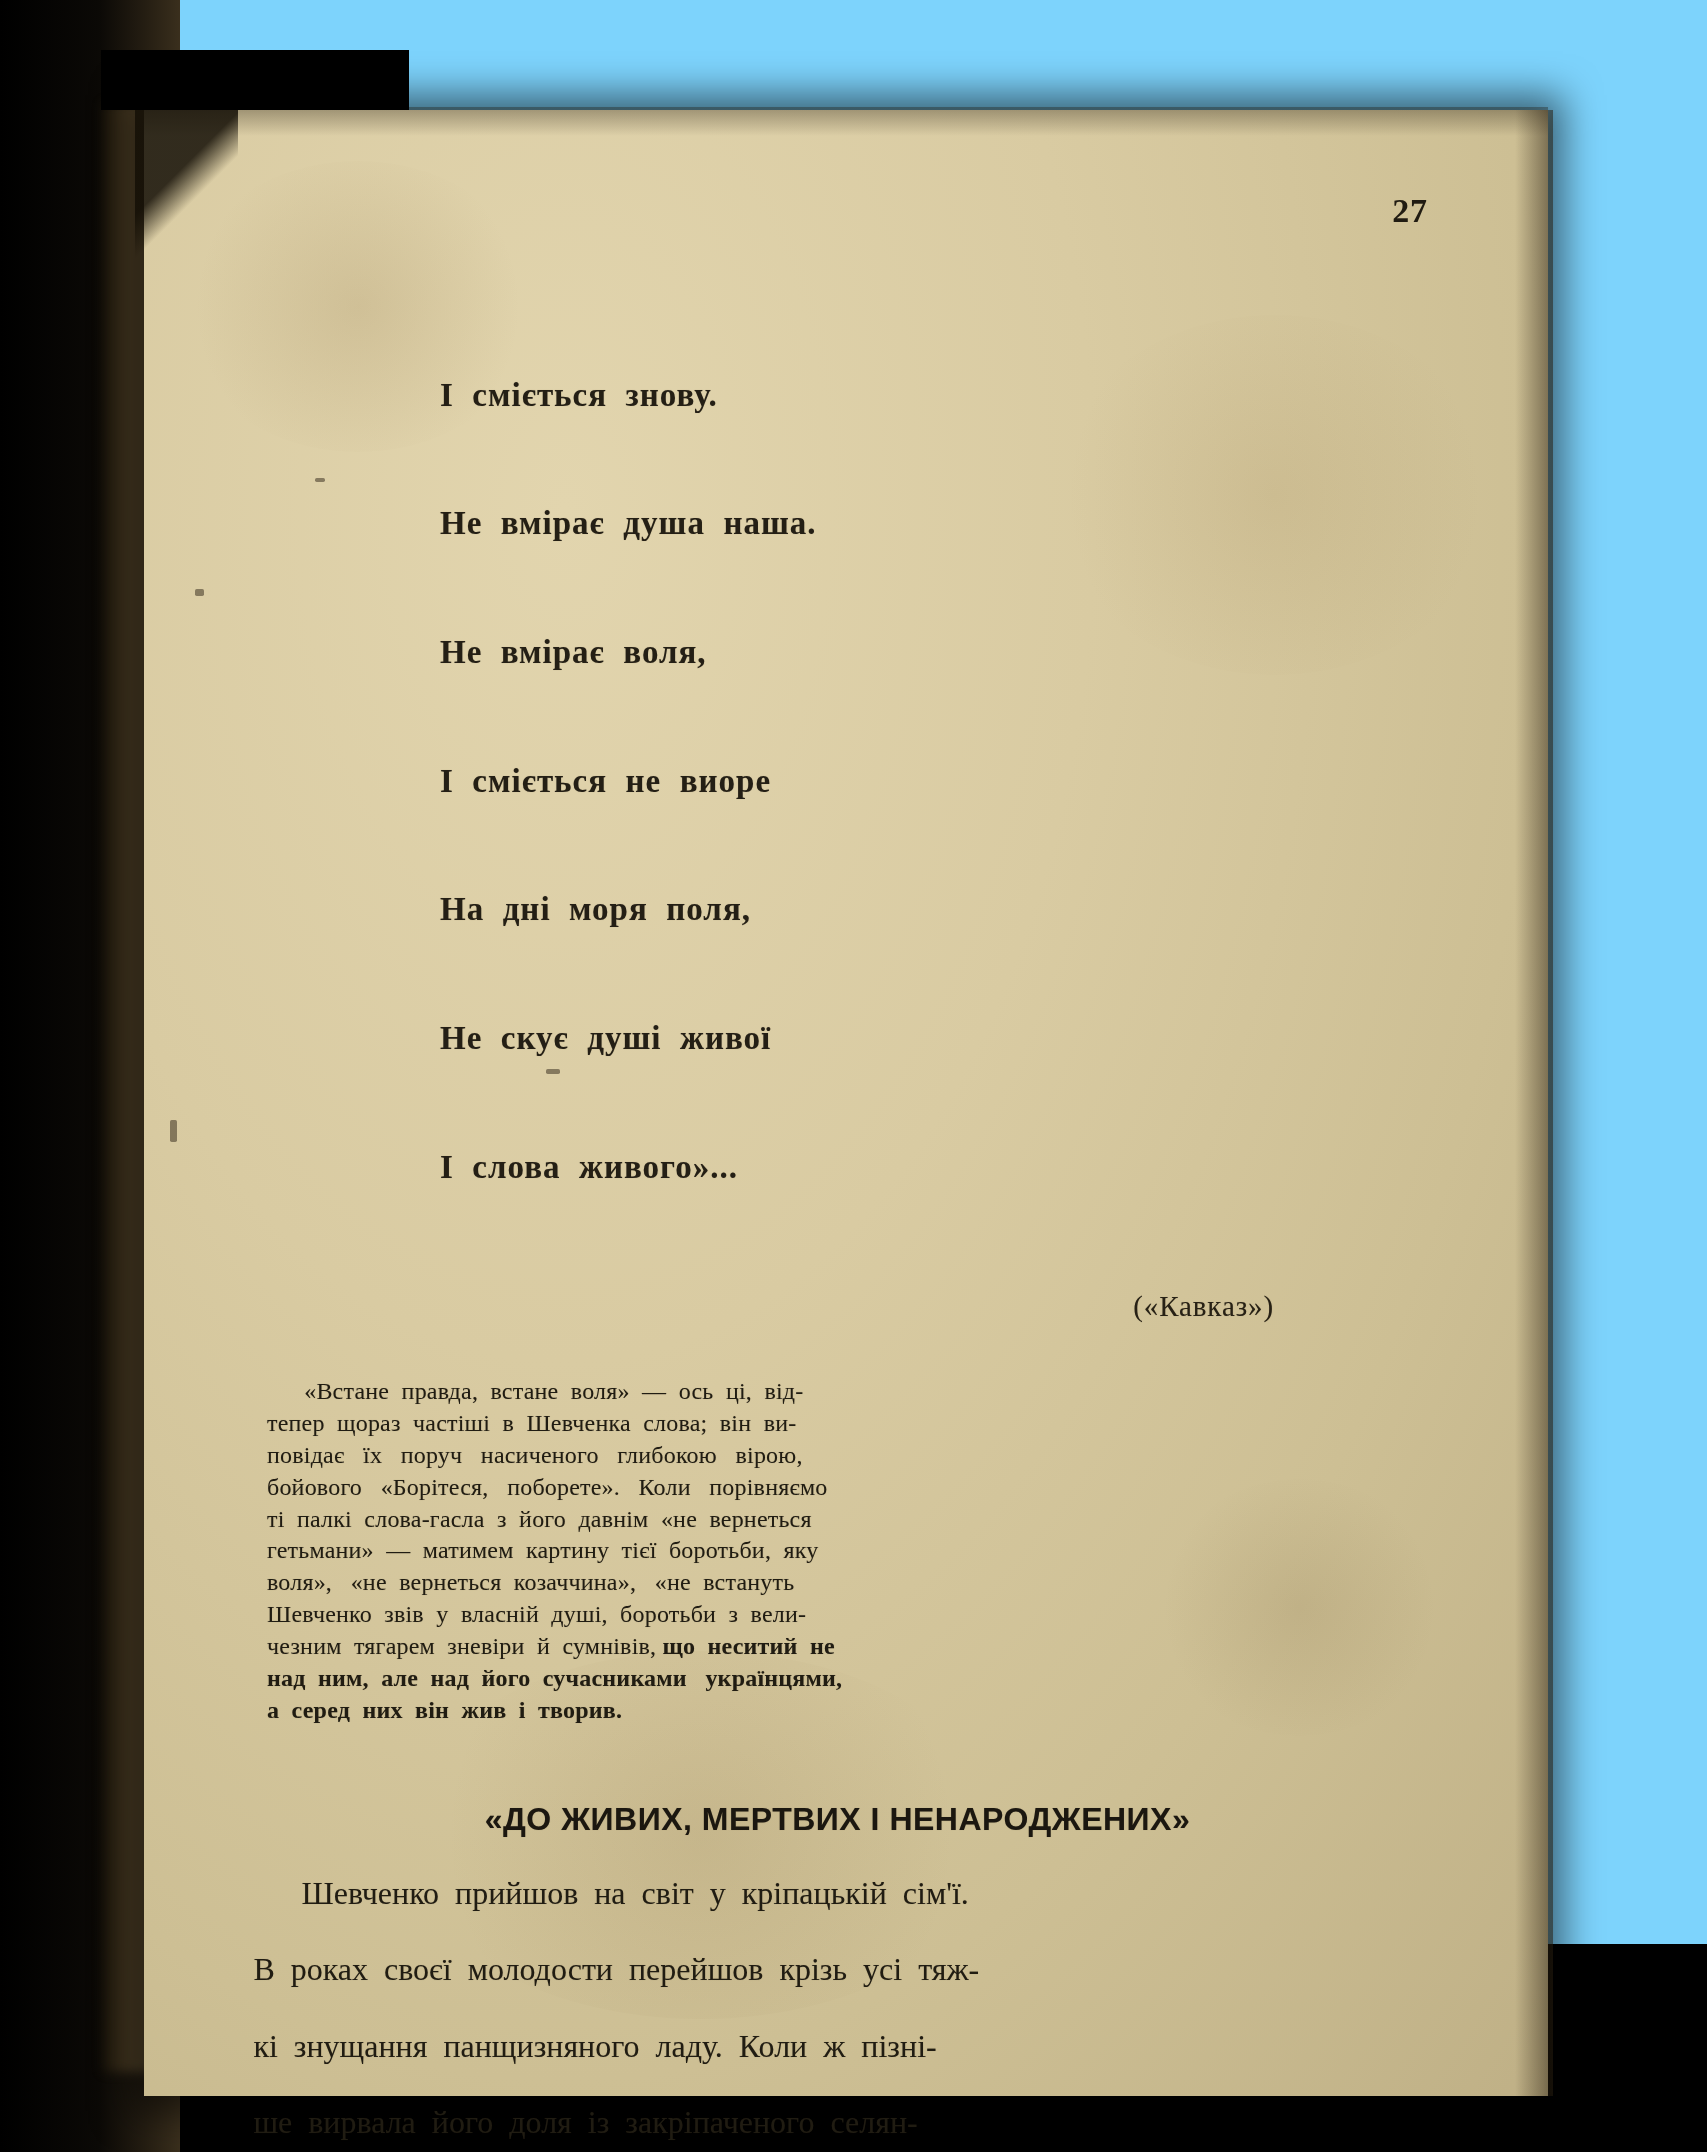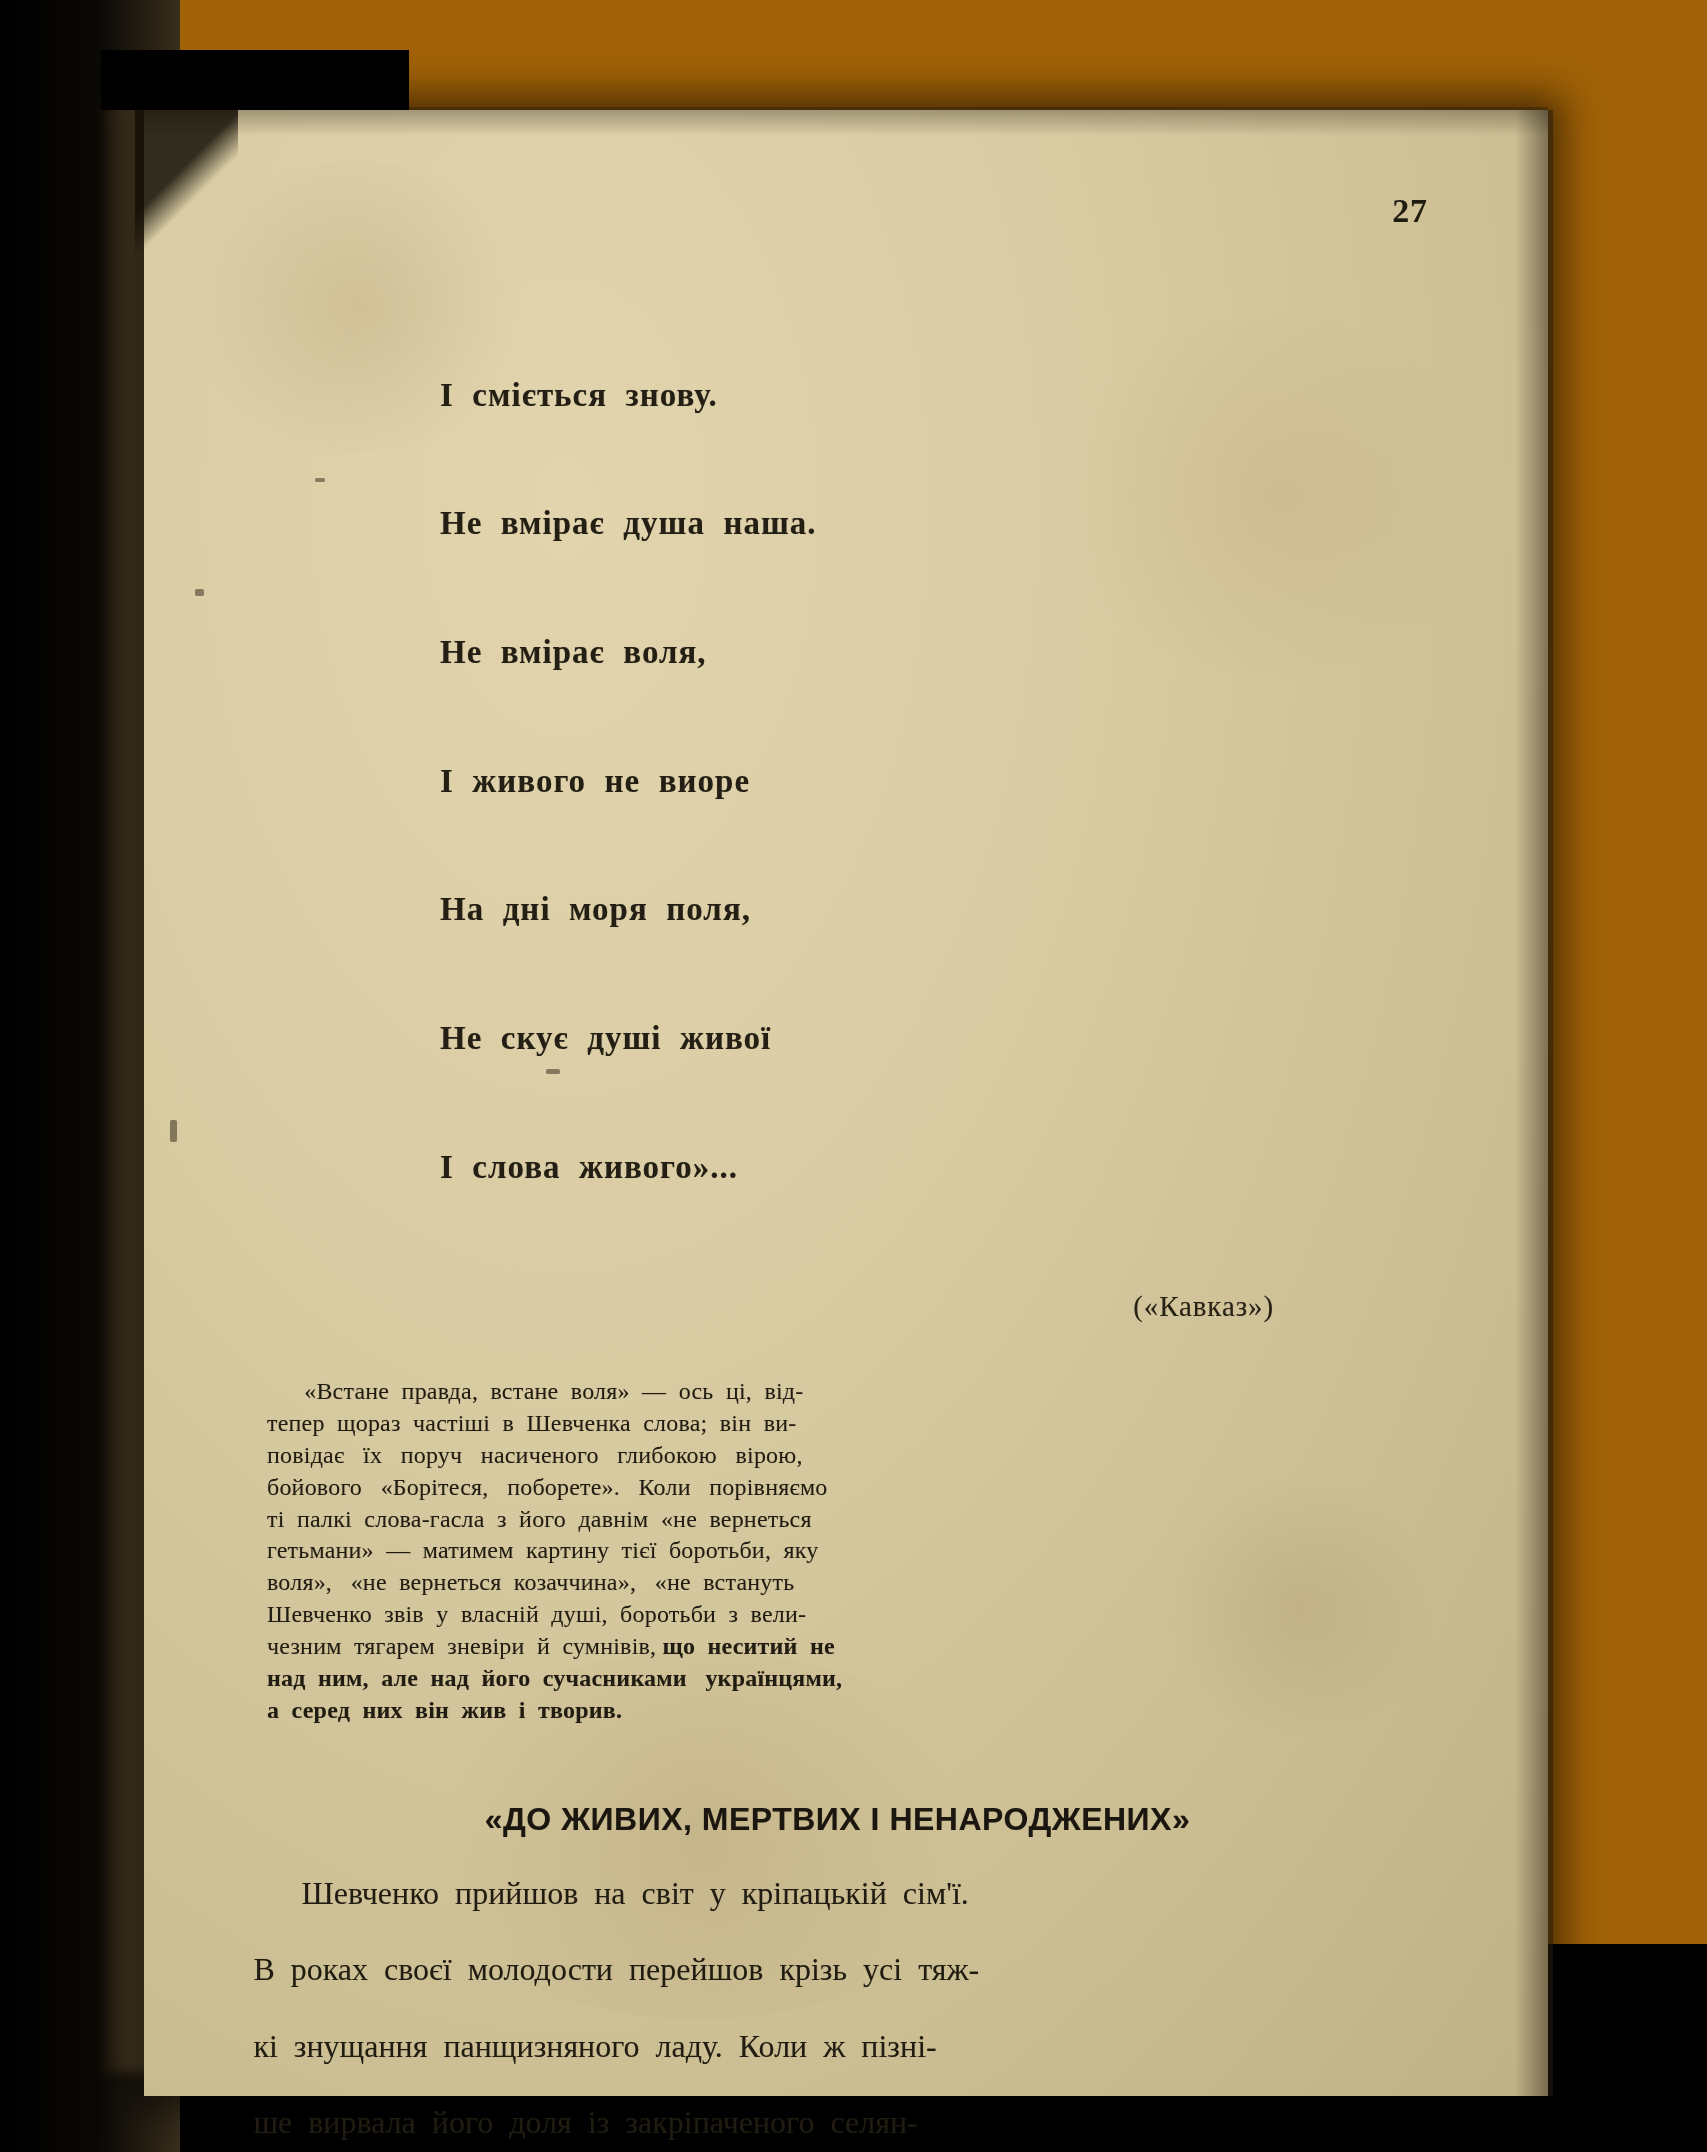--- a/index.html
+++ b/index.html
@@ -12,21 +12,21 @@
     height: 2152px;
     overflow: hidden;
     font-family: "Liberation Serif", serif;
   }
 
   
   .scan {
     position: relative;
     width: 1707px;
     height: 1944px;
-    background: #a16207;
+    background: #7dd3fc;
   }
 
   
   .spine-shadow {
     position: absolute;
     left: 0;
     top: 0;
     width: 180px;
     height: 2152px;
     background: linear-gradient(to right, #000000 0%, #0b0906 55%, #241d12 80%, #3a2f1d 100%);
@@ -192,21 +192,21 @@
     <div class="speck" style="left:171px; top:368px;  width:10.3px; height:4.3px;"></div>
 
     <div class="folio">27</div>
 
     <div class="content">
 
       <div class="verse">
         <span class="vline">І  сміється  знову.</span>
         <span class="vline">Не  вмірає  душа  наша.</span>
         <span class="vline">Не  вмірає  воля,</span>
-        <span class="vline">І  живого  не  виоре</span>
+        <span class="vline">І  сміється  не  виоре</span>
         <span class="vline">На  дні  моря  поля,</span>
         <span class="vline">Не  скує  душі  живої</span>
         <span class="vline">І  слова  живого»...</span>
       </div>
 
       <div class="verse-source">(«Кавказ»)</div>
 
       <div class="para">
         <span class="l">      «Встане  правда,  встане  воля»  —  ось  ці,  від-</span>
         <span class="l">тепер  щораз  частіші  в  Шевченка  слова;  він  ви-</span>

